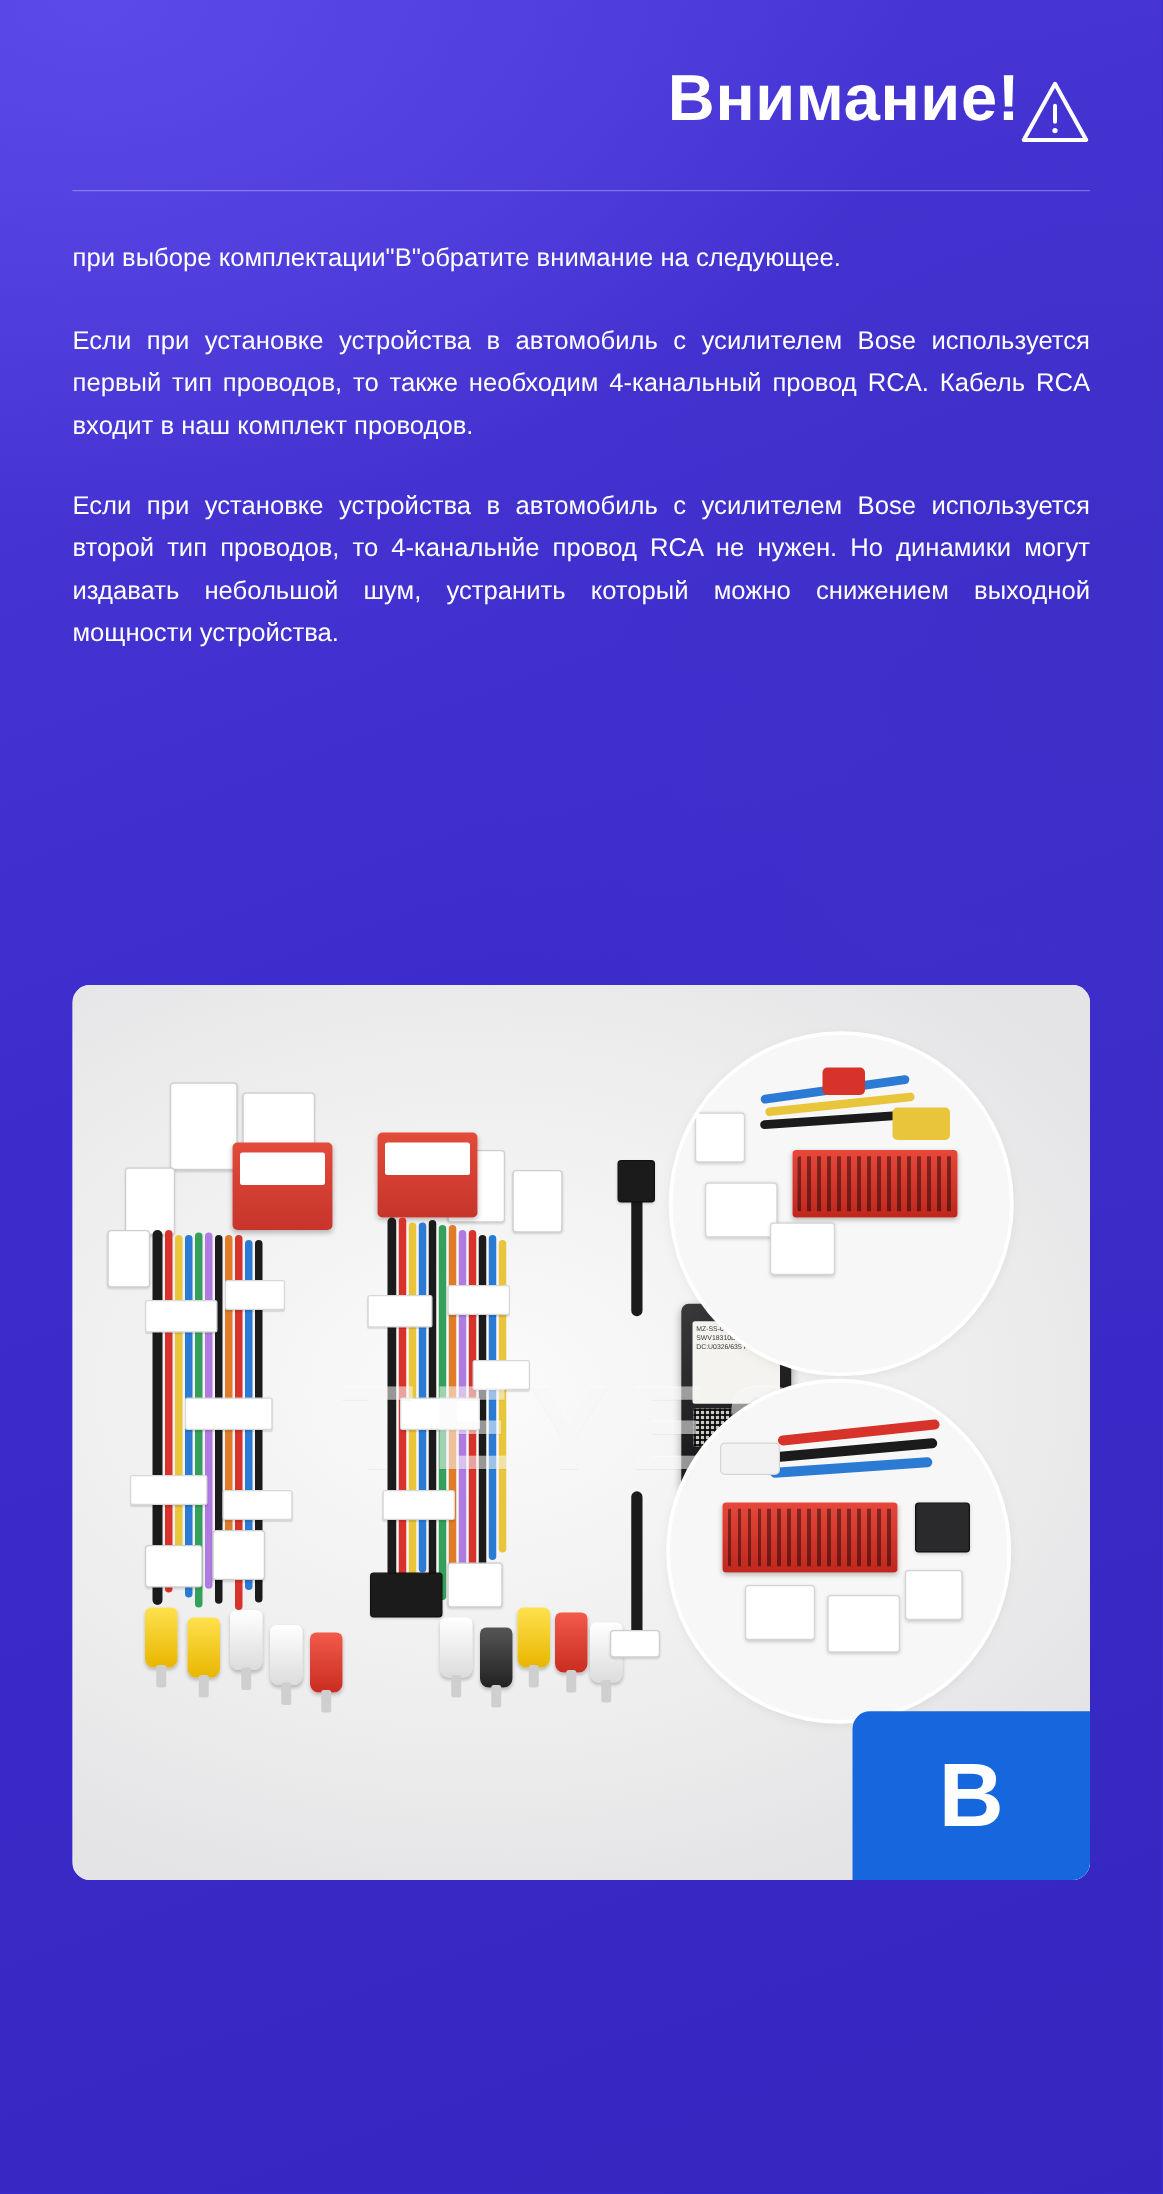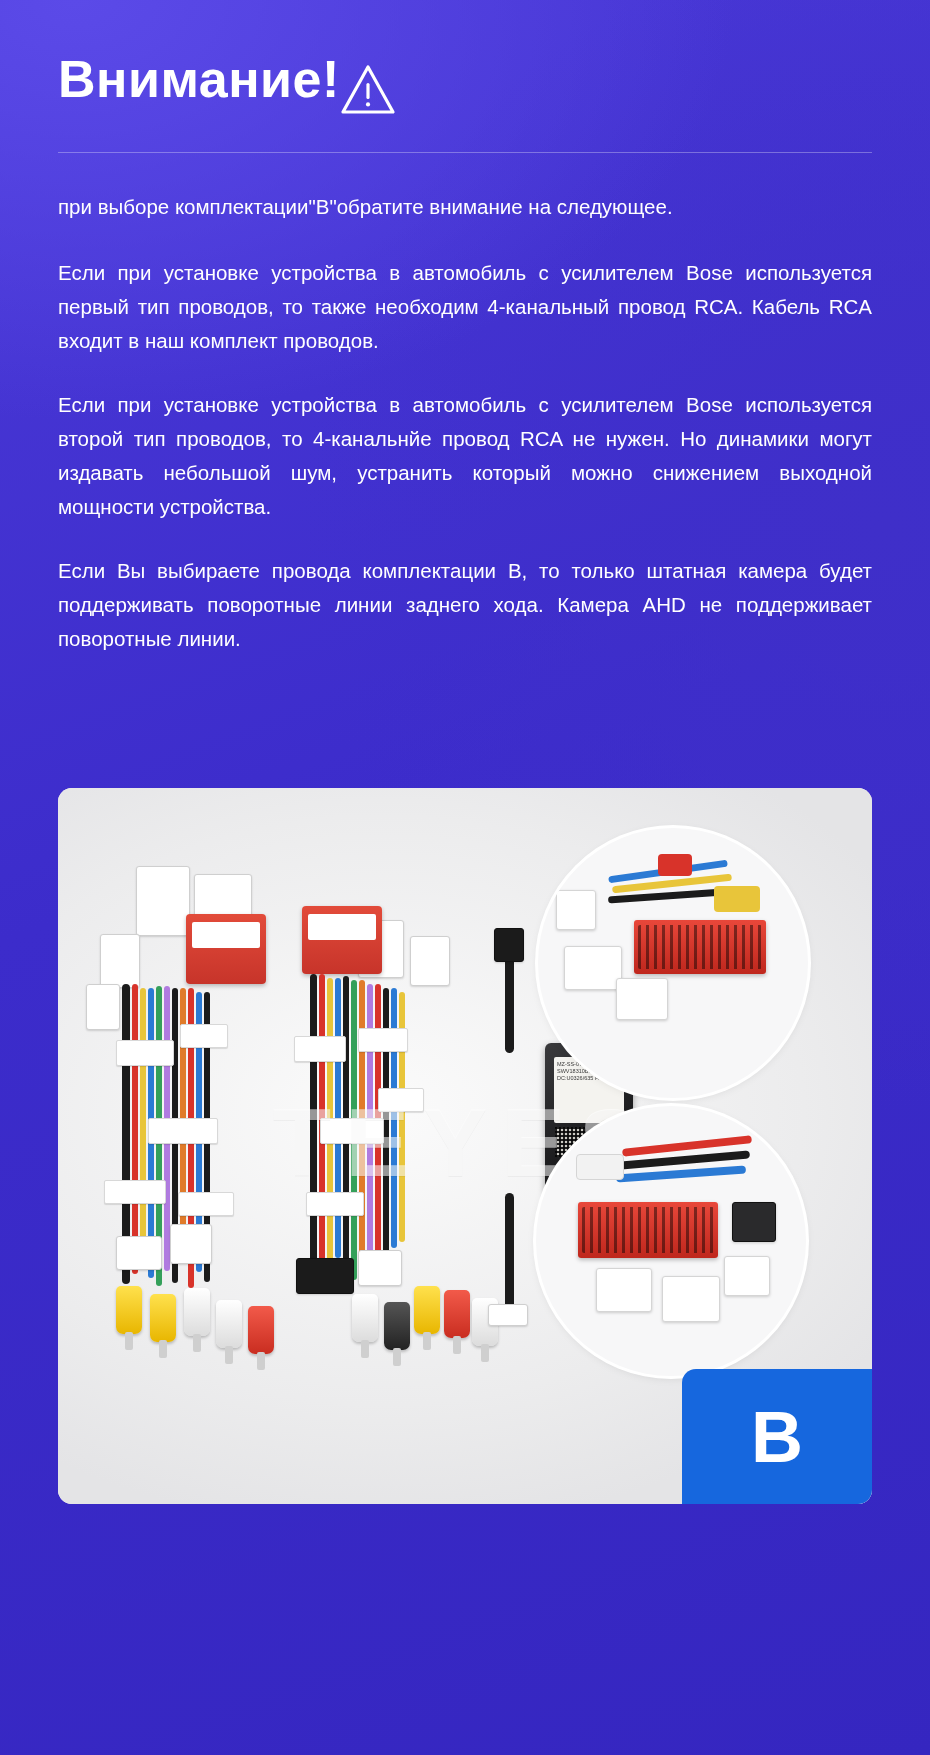--- a/index.html
+++ b/index.html
@@ -24,24 +24,24 @@
       radial-gradient(900px 900px at 95% 30%, #3f2fc9 0%, rgba(63,47,201,0) 65%),
       linear-gradient(160deg, #4b3ad8 0%, #3c2ccb 45%, #3526c0 100%);
     overflow: hidden;
   }
 
   
   .header {
     position: absolute;
     left: 0; top: 0;
     width: 930px;
-    padding: 52px 92px 0 58px;
+    padding: 52px 58px 0 58px;
     display: flex;
     align-items: flex-start;
-    justify-content: flex-start;
+    justify-content: flex-end;
   }
 
   .title {
     color: #ffffff;
     font-size: 52px;
     font-weight: bold;
     letter-spacing: 0.5px;
     line-height: 1.05;
   }
 
@@ -272,21 +272,20 @@
       </svg>
     </div>
   </div>
 
   <div class="divider"></div>
 
   <div class="content">
     <p class="para">при выборе комплектации"B"обратите внимание на следующее.</p>
     <p class="para">Если при установке устройства в автомобиль с усилителем Bose используется первый тип проводов, то также необходим 4-канальный провод RCA. Кабель RCA входит в наш комплект проводов.</p>
     <p class="para">Если при установке устройства в автомобиль с усилителем Bose используется второй тип проводов, то 4-канальнйе провод RCA не нужен. Но динамики могут издавать небольшой шум, устранить который можно снижением выходной мощности устройства.</p>
-    <p class="para">Если Вы выбираете провода комплектации B, то только штатная камера будет поддерживать поворотные линии заднего хода. Камера AHD не поддерживает поворотные линии.</p>
   </div>
 
   <div class="photo-card">
     <div class="photo-inner">
 
       <div class="bundle">
         <div class="connector" style="left:78px;  top:78px;  width:54px; height:70px;"></div>
         <div class="connector" style="left:136px; top:86px;  width:58px; height:58px;"></div>
         <div class="connector" style="left:42px;  top:146px; width:40px; height:54px;"></div>
         <div class="connector" style="left:28px;  top:196px; width:34px; height:46px;"></div>

